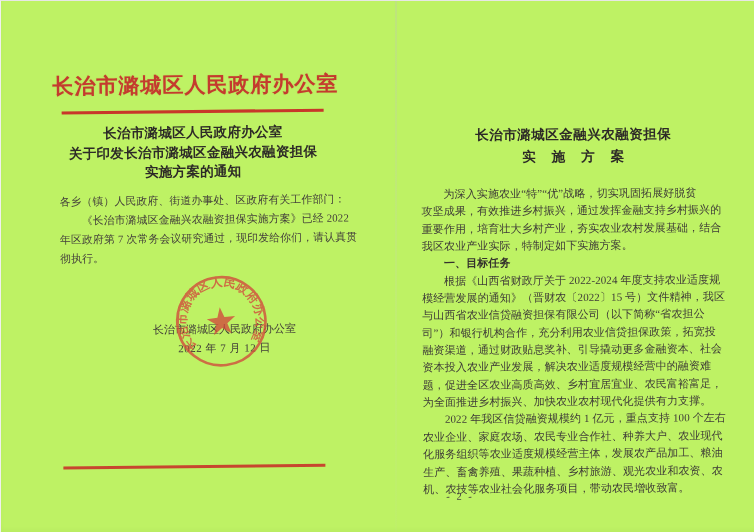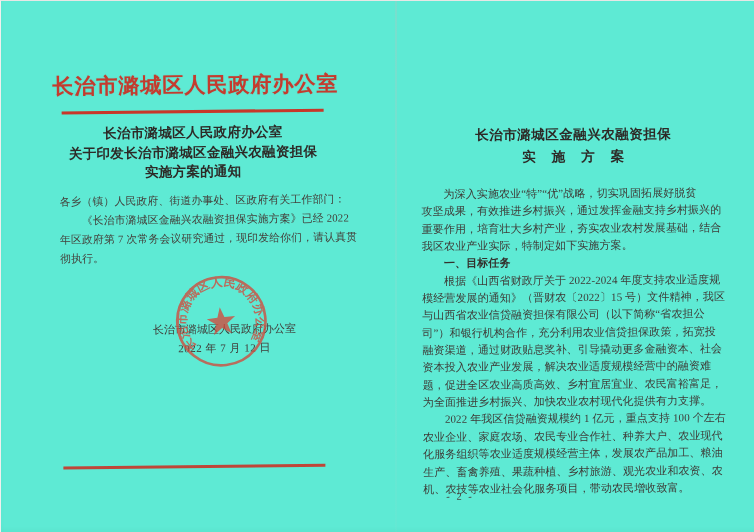--- a/index.html
+++ b/index.html
@@ -5,21 +5,21 @@
   html, body { margin: 0; padding: 0; }
   body {
     width: 754px; height: 532px;
     background: #fdfdfc;
     overflow: hidden;
     position: relative;
     font-family: "Liberation Serif", "DejaVu Serif", serif;
   }
   .sheet {
     position: absolute; left: 0; top: 0; width: 754px; height: 532px;
-    background: #5eead4;
+    background: #bef264;
     border-top: 1px solid #e7e7e5;
     border-left: 1px solid #f0f0ee;
     box-shadow: inset 0 -6px 10px -8px rgba(0,0,0,0.10), inset 6px 0 10px -10px rgba(0,0,0,0.06);
   }
   .seam {
     position: absolute; left: 394px; top: 0; width: 2px; height: 532px;
     background: linear-gradient(to bottom, rgba(190,190,188,0.28), rgba(210,210,208,0.12) 60%, rgba(200,200,198,0.05));
   }
   .page { position: absolute; top: 0; height: 532px; }
   .page-left  { left: 0; width: 392px; }

